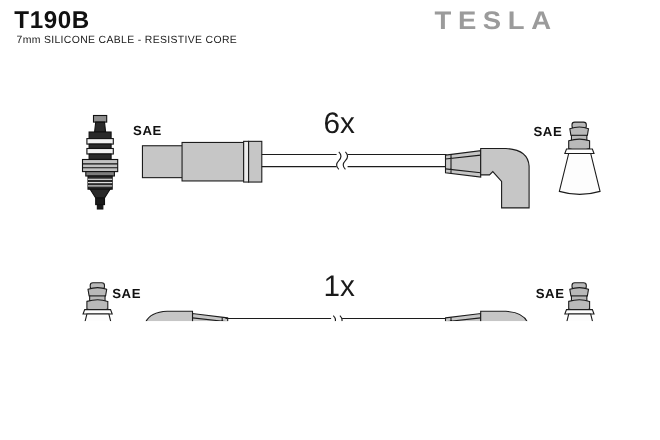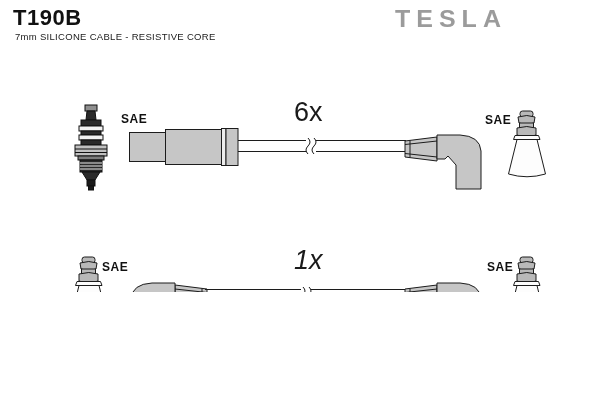--- a/index.html
+++ b/index.html
@@ -15,21 +15,21 @@
   .description{
     left:15px;top:31px;font-size:9.5px;color:#1a1a1a;letter-spacing:.3px;
   }
   .brand{
     left:395px;top:6px;font-size:25px;font-weight:700;
     color:var(--brand-gray,#9b9b9b);letter-spacing:6px;
     transform:scaleY(.92);transform-origin:top left;
   }
   .qty{font-size:27px;color:#1a1a1a;}
   .qty-1{left:294px;top:97px;}
-  .qty-2{left:294px;top:245px;font-style:italic;}
+  .qty-2{left:294px;top:245px;}
   .sae{font-size:12px;font-weight:700;color:#111;letter-spacing:.5px;}
   .sae-r1l{left:121px;top:112px;}
   .sae-r1r{left:485px;top:113px;}
   .sae-r2l{left:102px;top:260px;}
   .sae-r2r{left:487px;top:260px;}
   svg{display:block;overflow:visible;}
   .boot{fill:var(--boot-fill,#c6c6c6);stroke:var(--outline,#1c1c1c);stroke-width:1;}
   .gap{fill:#ececec;stroke:var(--outline,#1c1c1c);stroke-width:1;}
   .metal{fill:var(--terminal-metal-fill,#b9b9b9);stroke:var(--outline,#1c1c1c);stroke-width:1;}
   .whitep{fill:#fdfdfd;stroke:var(--outline,#1c1c1c);stroke-width:1;}

